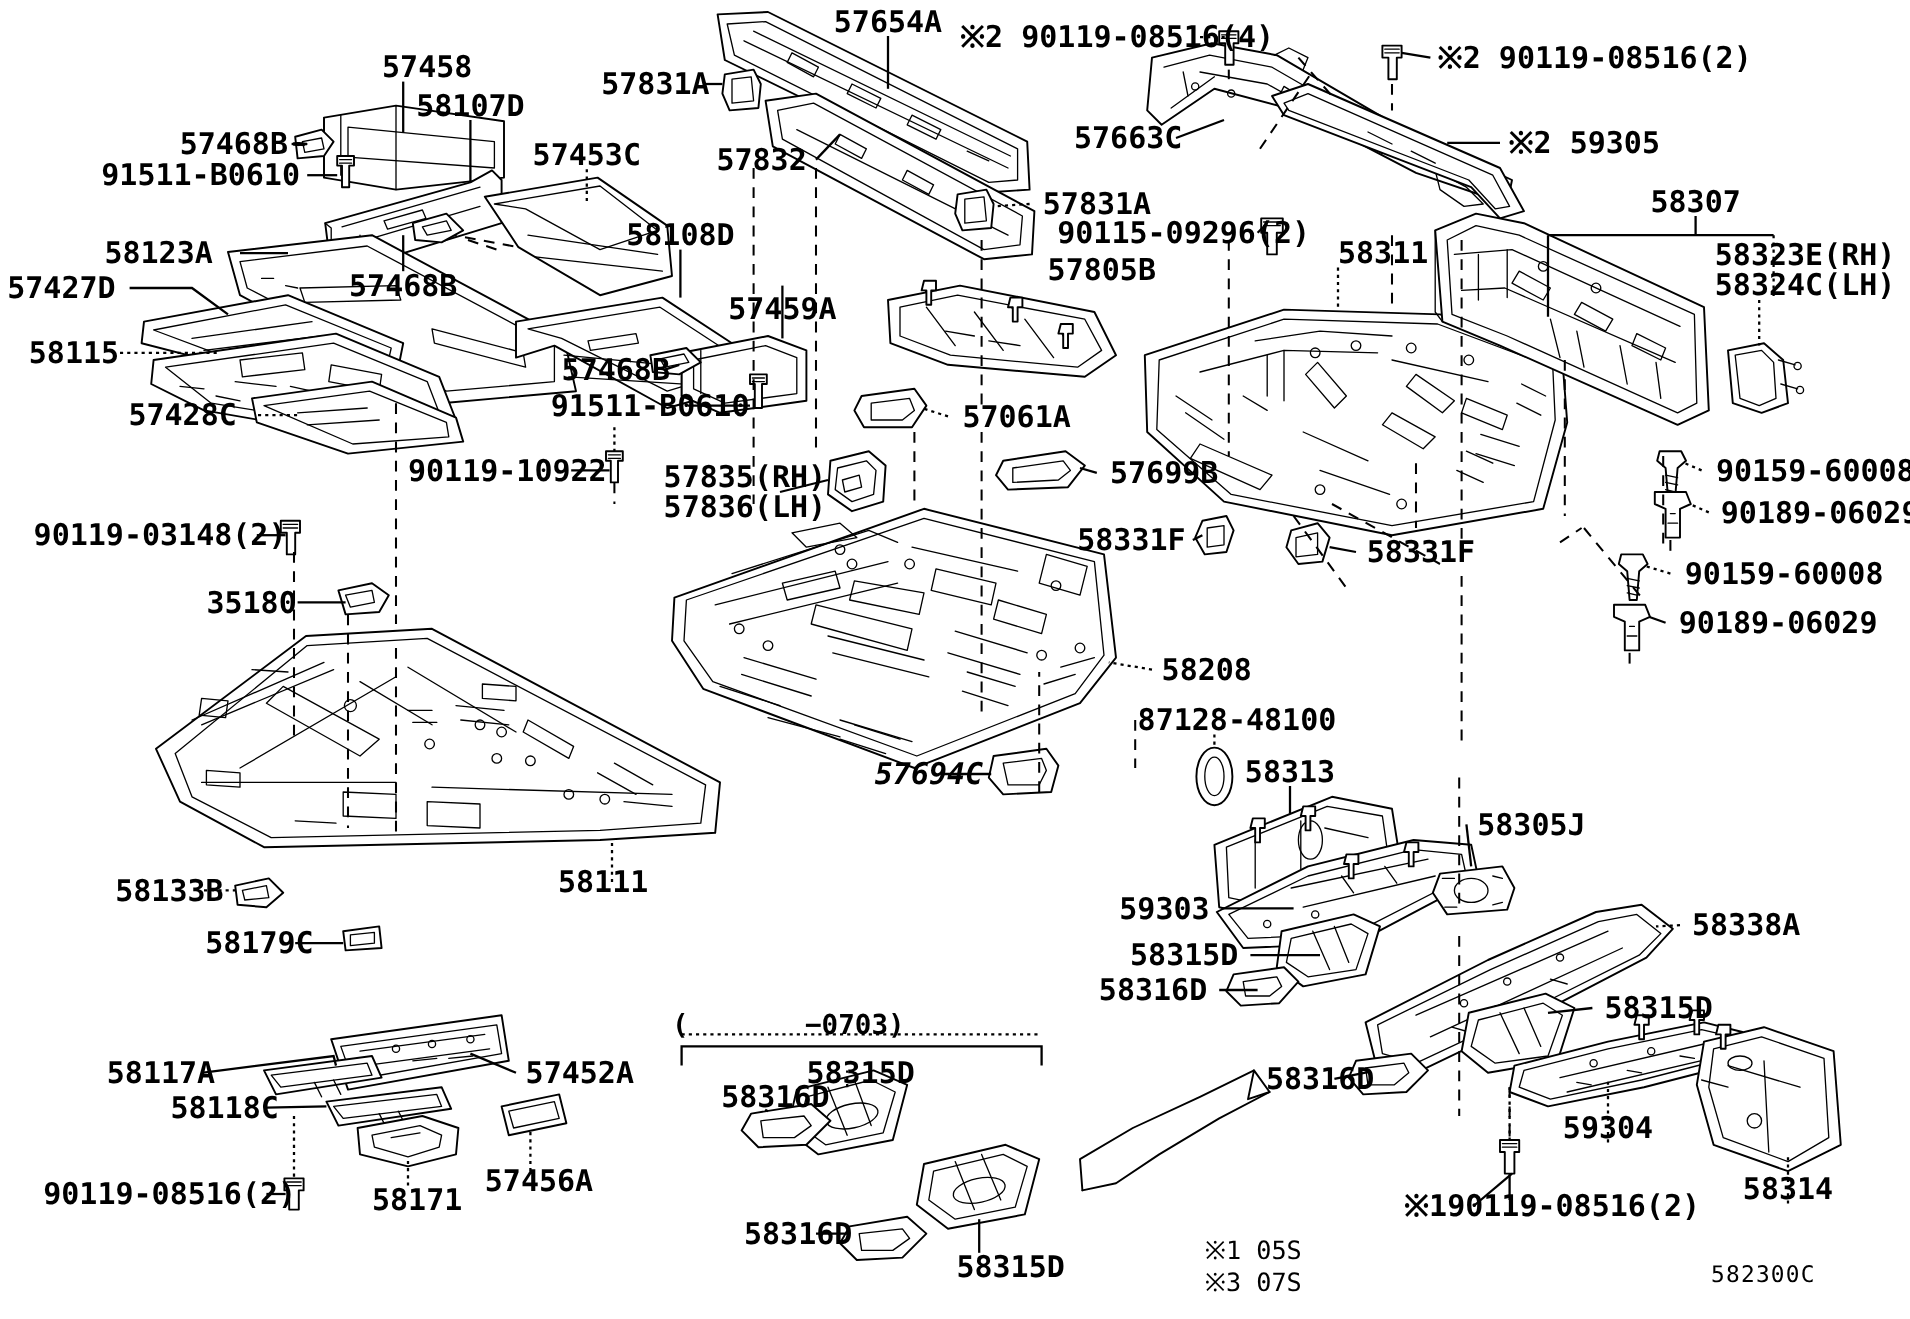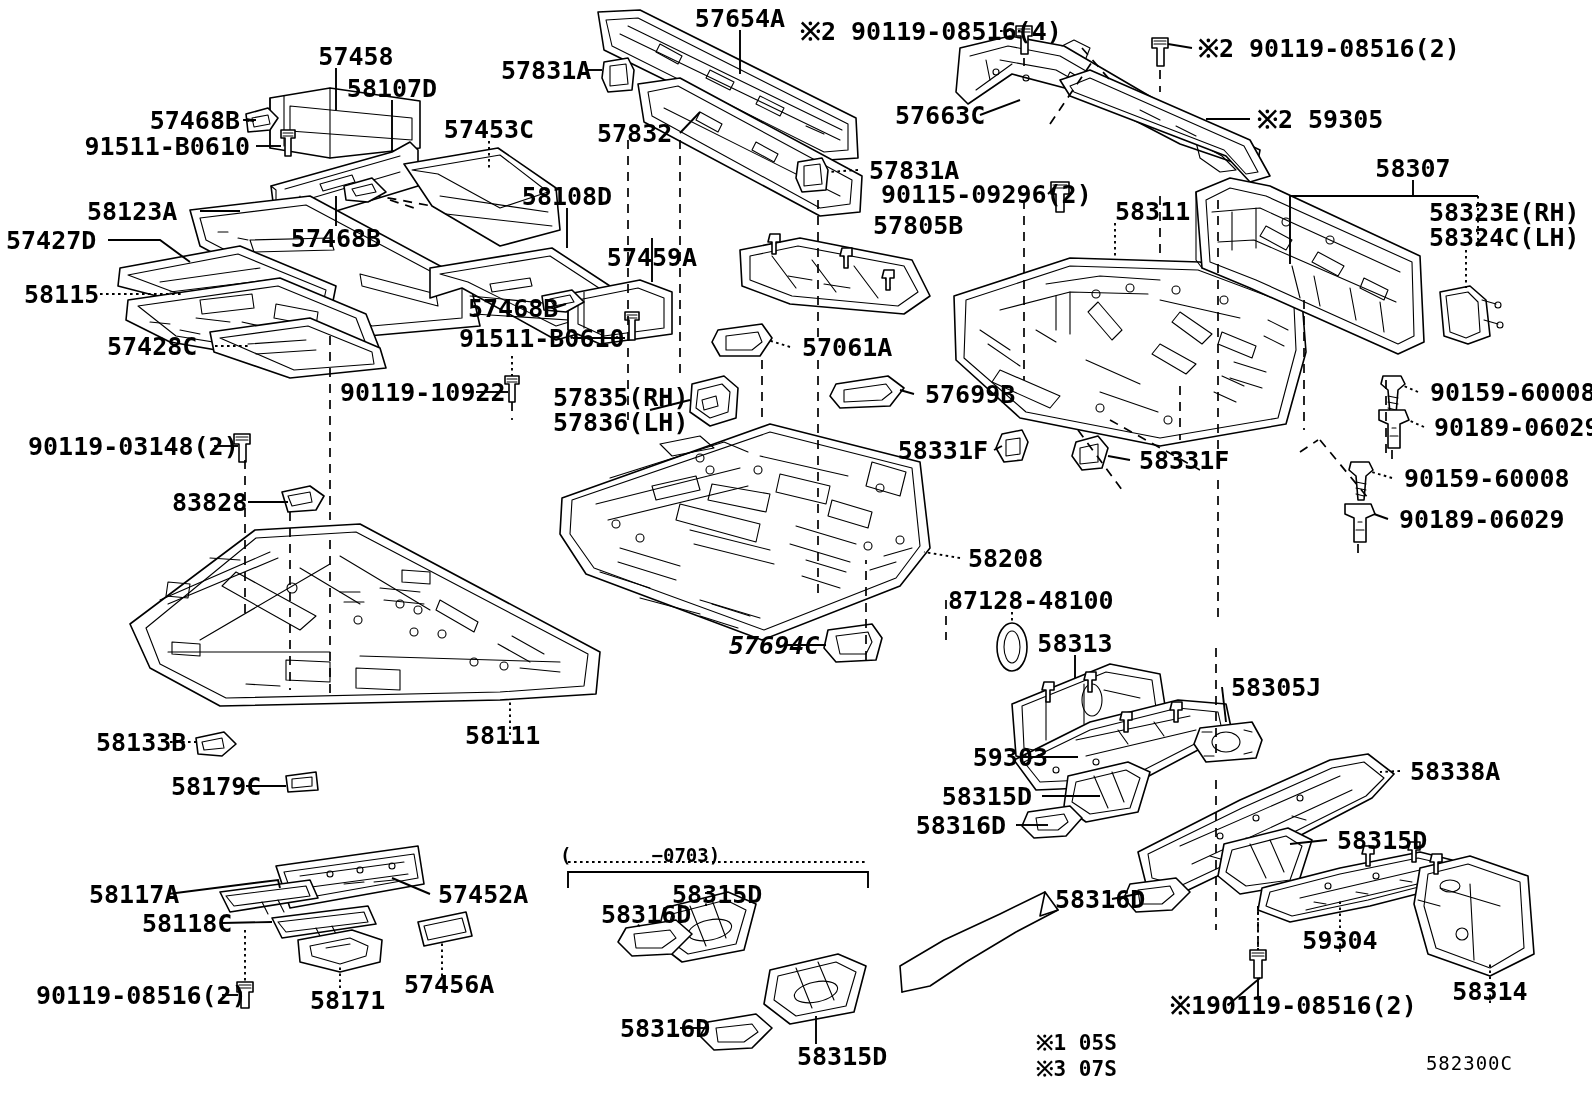--- a/index.html
+++ b/index.html
@@ -18,22 +18,22 @@
     font-weight:bold;
     font-size:25px;
     letter-spacing:0px;
     color:#000000;
     white-space:pre;
     line-height:1.0;
     transform:translateY(-50%);
   }
   .lbl.r{transform:translate(-100%,-50%);}
   .lbl.c{transform:translate(-50%,-50%);}
-  .lbl.sm{font-size:19px;font-weight:bold;}
-  .note{font-size:21px;font-weight:bold;margin-left:32px;}
+  .lbl.sm{font-size:23px;font-weight:bold;}
+  .note{font-size:21px;font-weight:normal;}
   .diagid{font-size:19px;font-weight:normal;letter-spacing:1px;}
 </style>
 </head>
 <body>
 
 <div id="sheet">
 
   <svg id="art" viewBox="0 0 1592 1099" xmlns="http://www.w3.org/2000/svg">
     <defs>
       <style>
@@ -684,21 +684,21 @@
       <div class="lbl" style="left: 6px; top: 240px;">57427D</div>
       <div class="lbl" style="left: 24px; top: 294px;">58115</div>
       <div class="lbl" style="left: 107px; top: 346px;">57428C</div>
       <div class="lbl c" style="left: 336px; top: 238px;">57468B</div>
       <div class="lbl c" style="left: 567px; top: 196px;">58108D</div>
       <div class="lbl c" style="left: 652px; top: 226px; margin-top: 31px;">57459A</div>
       <div class="lbl" style="left: 468px; top: 308px;">57468B</div>
       <div class="lbl" style="left: 459px; top: 338px;">91511-B0610</div>
       <div class="lbl" style="left: 340px; top: 392px;">90119-10922</div>
       <div class="lbl" style="left: 28px; top: 446px;">90119-03148(2)</div>
-      <div class="lbl" style="left: 172px; top: 502px;">83828</div>
+      <div class="lbl" style="left: 172px; top: 502px;">35180</div>
       <div class="lbl c" style="left: 740px; top: 18px;">57654A</div>
       <div class="lbl" style="left: 501px; top: 70px;">57831A</div>
       <div class="lbl" style="left: 597px; top: 133px;">57832</div>
       <div class="lbl" style="left: 869px; top: 170px;">57831A</div>
       <div class="lbl" style="left: 800px; top: 31px;">※2 90119-08516(4)</div>
       <div class="lbl" style="left: 1198px; top: 48px;">※2 90119-08516(2)</div>
       <div class="lbl" style="left: 1257px; top: 119px;">※2 59305</div>
       <div class="lbl" style="left: 895px; top: 115px;">57663C</div>
       <div class="lbl" style="left: 881px; top: 194px;">90115-09296(2)</div>
       <div class="lbl" style="left: 873px; top: 225px; text-align: center;">57805B</div>
@@ -714,21 +714,21 @@
       <div class="lbl" style="left: 1139px; top: 460px;">58331F</div>
       <div class="lbl" style="left: 1430px; top: 392px;">90159-60008</div>
       <div class="lbl" style="left: 1434px; top: 427px;">90189-06029</div>
       <div class="lbl" style="left: 1404px; top: 478px;">90159-60008</div>
       <div class="lbl" style="left: 1399px; top: 519px;">90189-06029</div>
       <div class="lbl" style="left: 968px; top: 558px;">58208</div>
       <div class="lbl" style="left: 948px; top: 600px;">87128-48100</div>
       <div class="lbl c" style="left: 1075px; top: 643px;">58313</div>
       <div class="lbl" style="left: 1231px; top: 687px;">58305J</div>
       <div class="lbl" style="left: 729px; top: 645px; font-style: italic;">57694C</div>
-      <div class="lbl r" style="left: 1008px; top: 757px; margin-left: 40px;">59303</div>
+      <div class="lbl r" style="left: 1008px; top: 757px;">59303</div>
       <div class="lbl r" style="left: 1032px; top: 796px;">58315D</div>
       <div class="lbl r" style="left: 1006px; top: 825px;">58316D</div>
       <div class="lbl" style="left: 1410px; top: 771px;">58338A</div>
       <div class="lbl" style="left: 1337px; top: 840px;">58315D</div>
       <div class="lbl" style="left: 1055px; top: 899px;">58316D</div>
       <div class="lbl c" style="left: 1340px; top: 940px;">59304</div>
       <div class="lbl c" style="left: 1490px; top: 991px;">58314</div>
       <div class="lbl" style="left: 1170px; top: 1005px;">※190119-08516(2)</div>
       <div class="lbl" style="left: 465px; top: 735px;">58111</div>
       <div class="lbl" style="left: 96px; top: 742px;">58133B</div>

